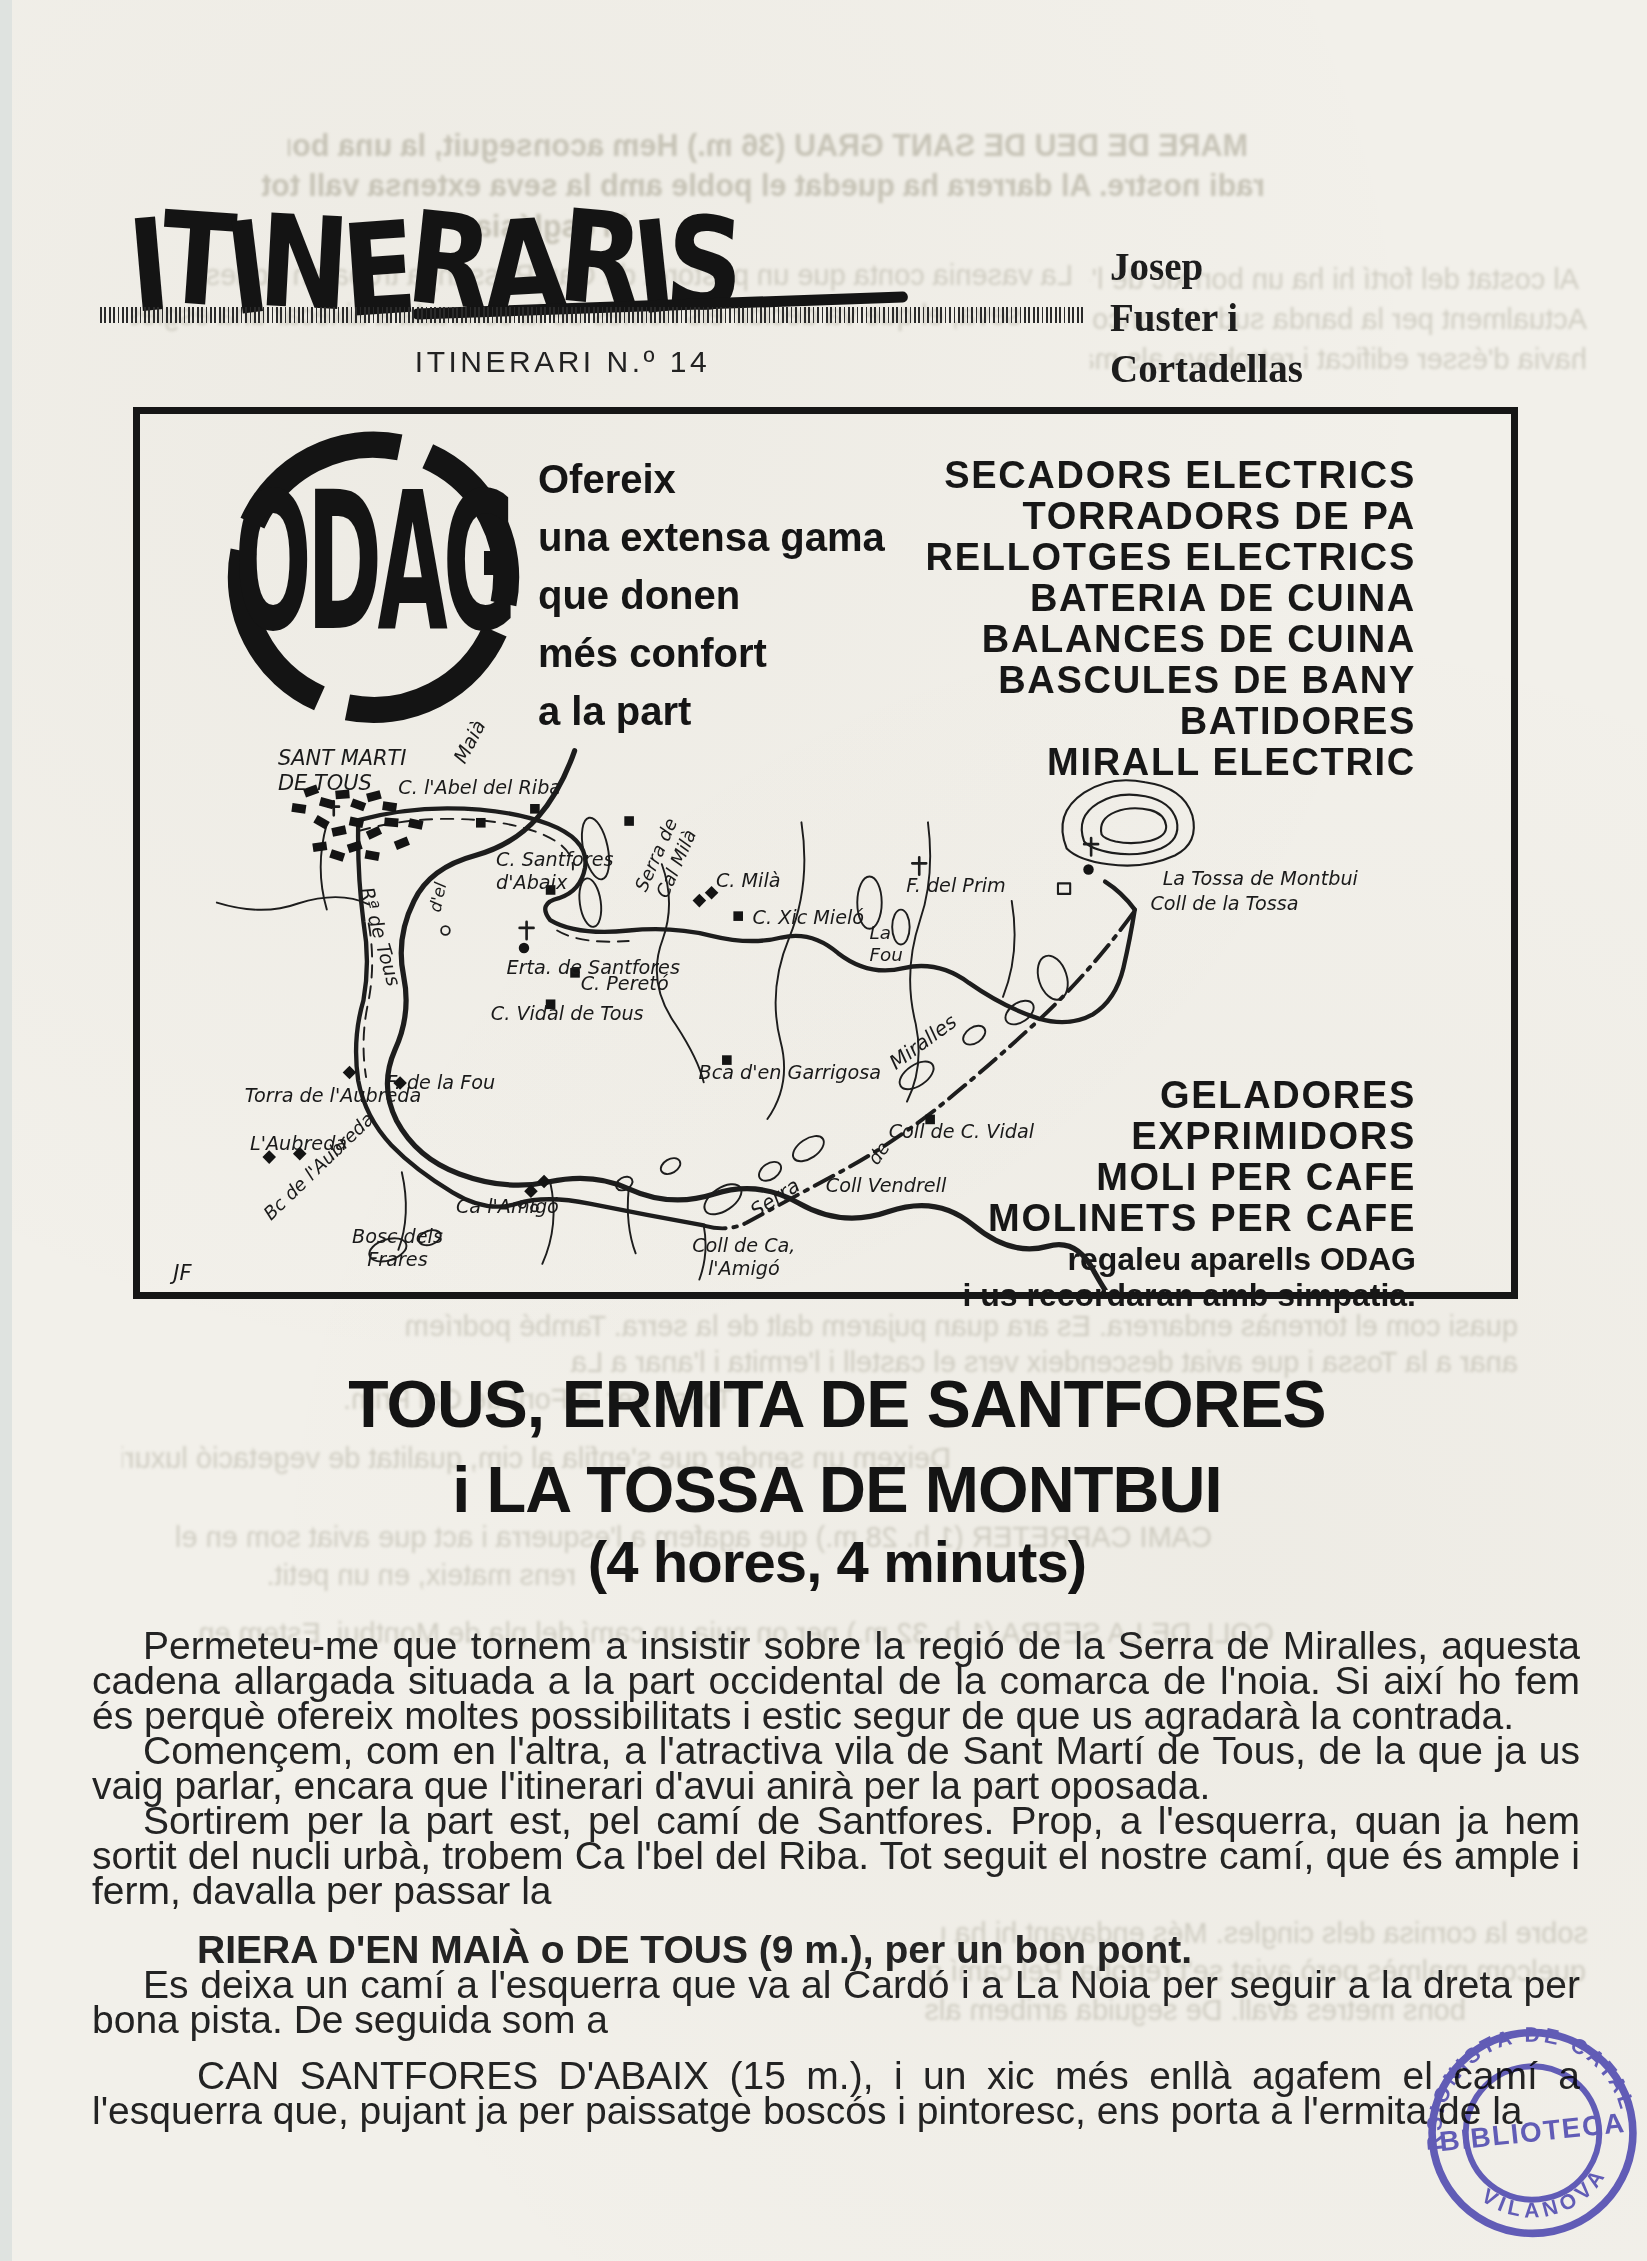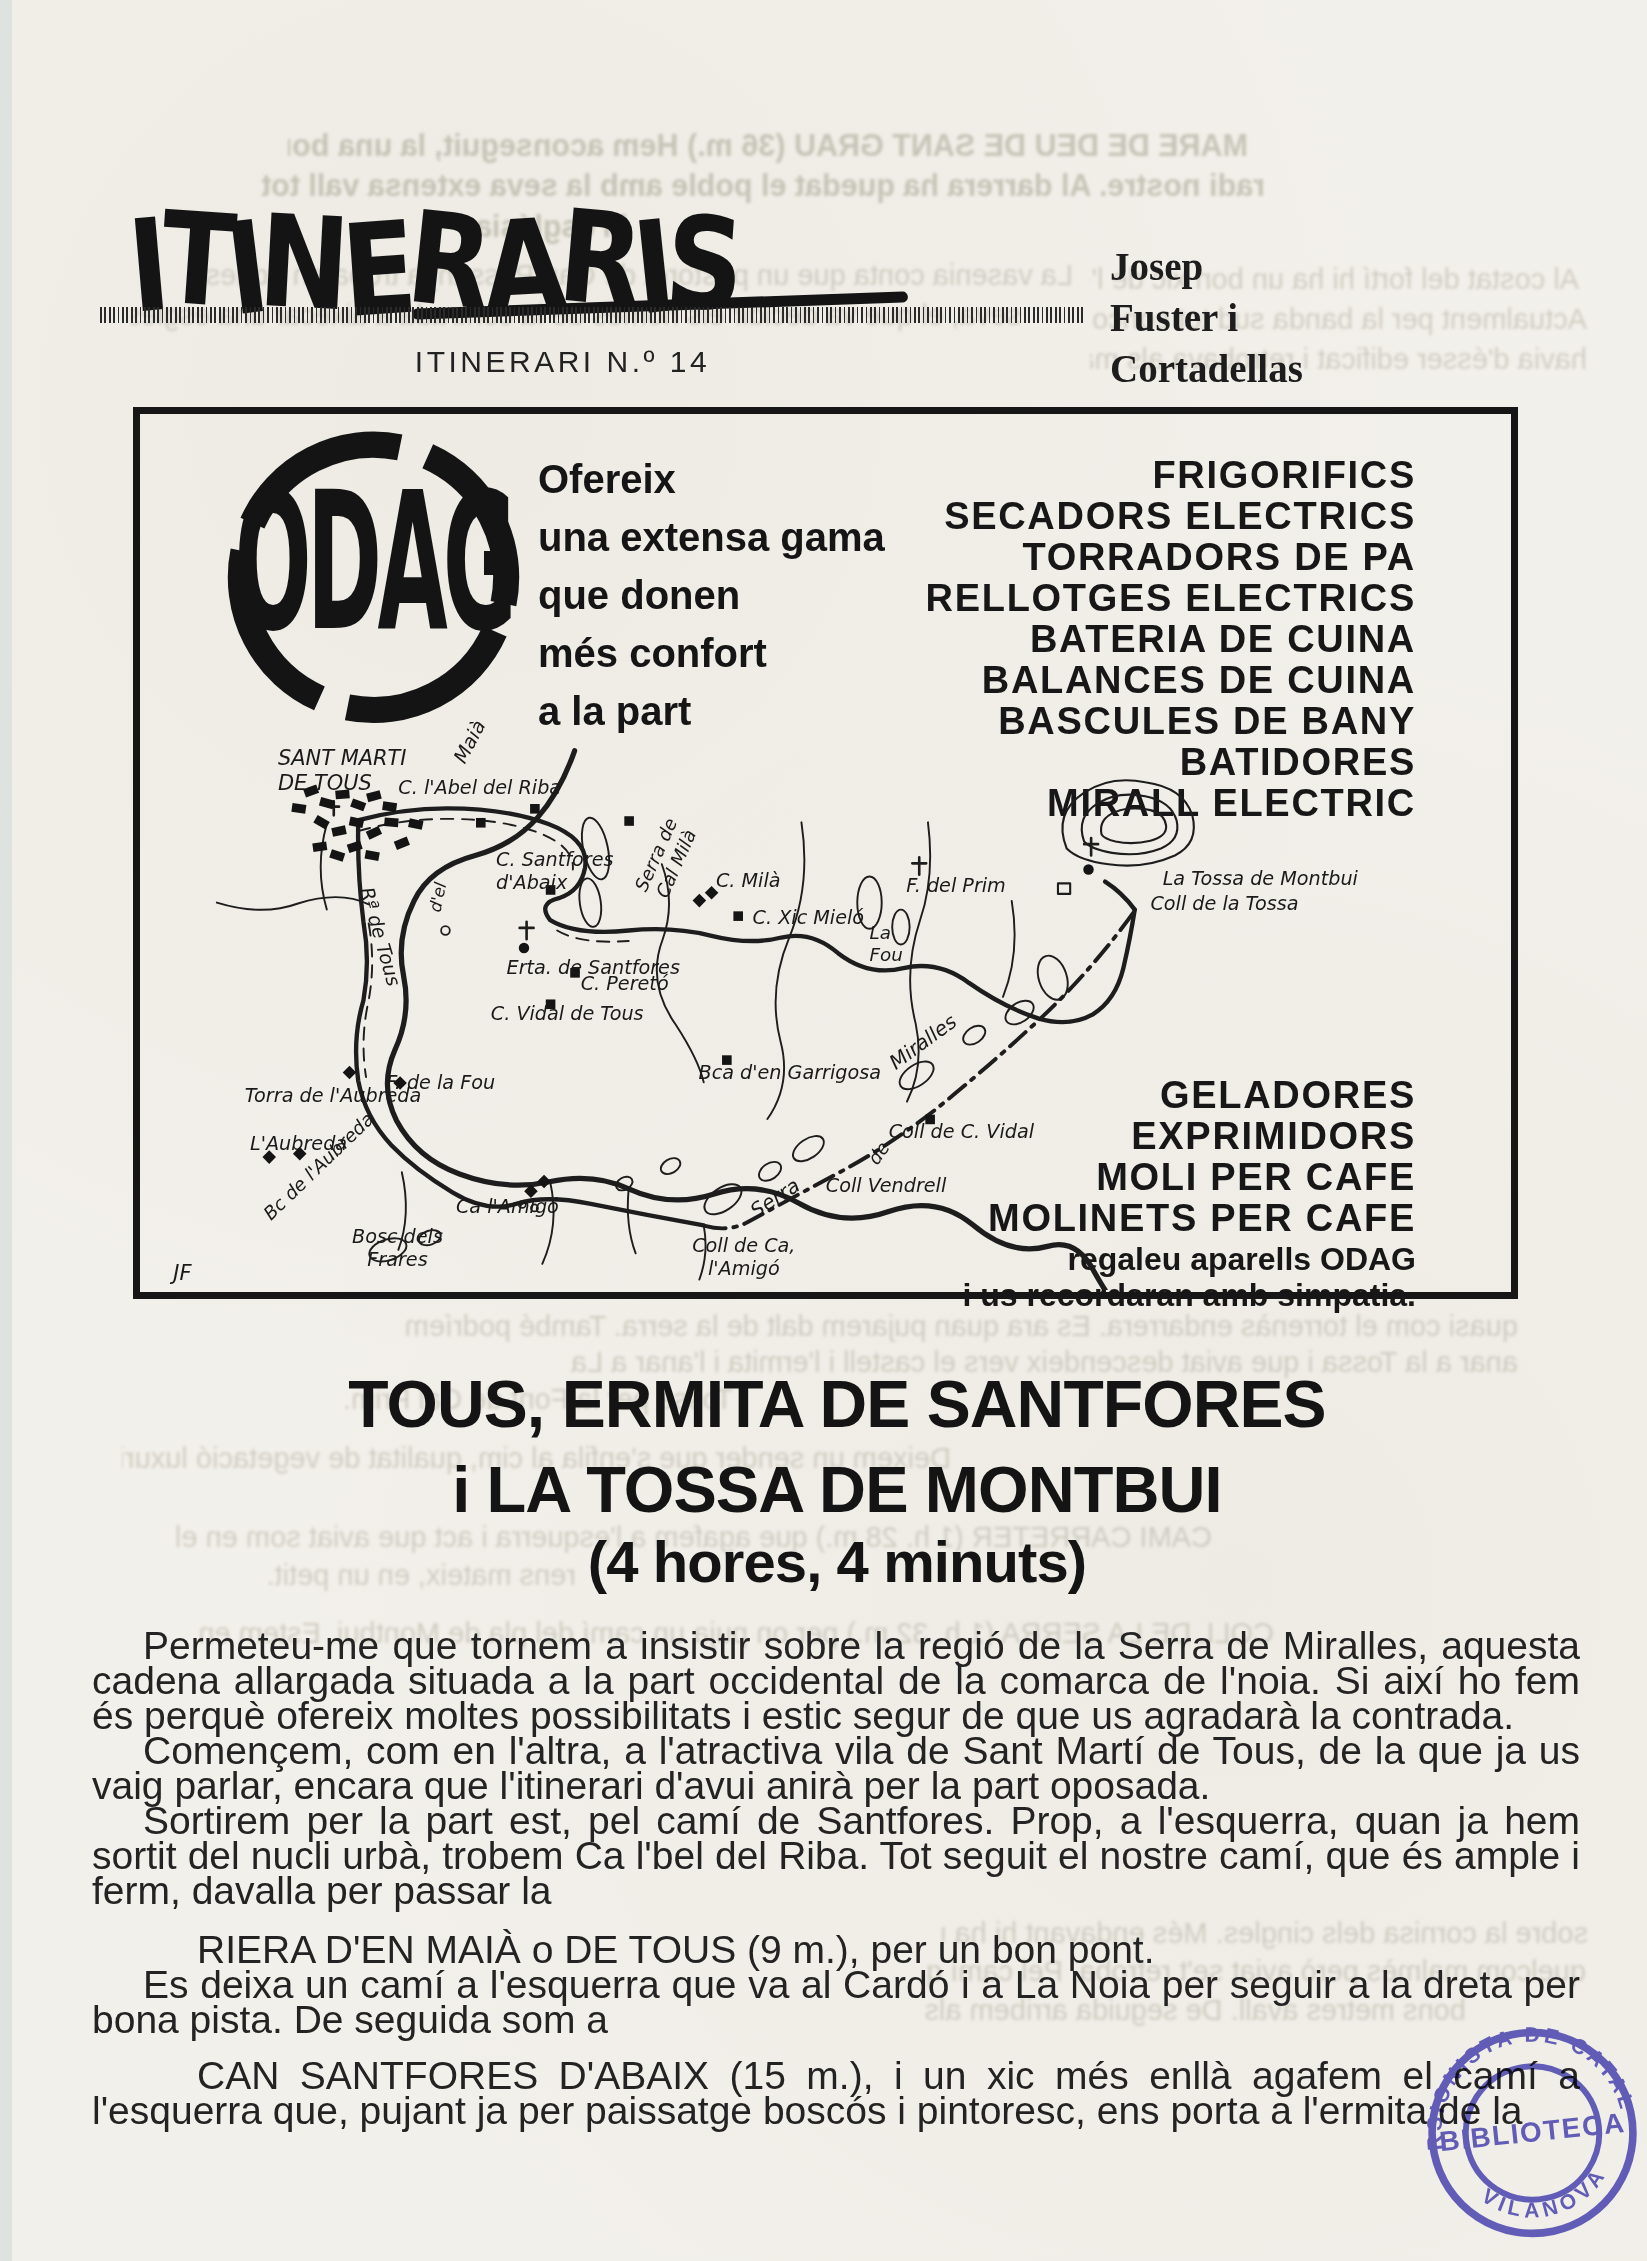--- a/index.html
+++ b/index.html
@@ -35,21 +35,21 @@
   #trail-map text{font-family:"DejaVu Sans",sans-serif;font-style:italic;fill:#1a1a1a;}
 
   
   .title-line{position:absolute;left:91px;width:1492px;text-align:center;font-weight:bold;color:#141414;letter-spacing:-0.9px;}
   #title-1{top:1366px;font-size:66px;}
   #title-2{top:1452px;font-size:65px;}
   #title-3{top:1528px;font-size:58px;}
   #article-body{left:92px;top:1628px;width:1488px;font-size:39px;line-height:35px;
         text-align:justify;color:#232323;}
   #article-body p{margin:0;text-indent:51px;}
-  #article-body p.p-gap{margin-top:24.4px;}
+  #article-body p.p-gap{margin-top:24.4px;font-weight:bold;}
   #article-body p.p-gap2{margin-top:21px;}
   #article-body p.p-caps{text-indent:105px;}
 
   
   #library-stamp{left:1393px;top:1998px;mix-blend-mode:multiply;opacity:.92;}
 
   
   .bleed{position:absolute;transform:scaleX(-1);filter:blur(1.4px);color:#aeab9c;opacity:.5;
          white-space:nowrap;overflow:hidden;line-height:1.2;}
   .bleed.bb{font-weight:bold;color:#a5a18f;opacity:.55;}
@@ -100,21 +100,20 @@
 
   <div>Ofereix</div>
       <div>una extensa gama</div>
       <div>que donen</div>
       <div>més confort</div>
       <div>a la part</div>
     </div>
 
   <div class="prod" id="product-list-top">
 
-  <div>FRIGORIFICS</div>
       <div>SECADORS ELECTRICS</div>
       <div>TORRADORS DE PA</div>
       <div>RELLOTGES ELECTRICS</div>
       <div>BATERIA DE CUINA</div>
       <div>BALANCES DE CUINA</div>
       <div>BASCULES DE BANY</div>
       <div>BATIDORES</div>
       <div>MIRALL ELECTRIC</div>
     </div>
   <div class="prod" id="product-list-bottom">

